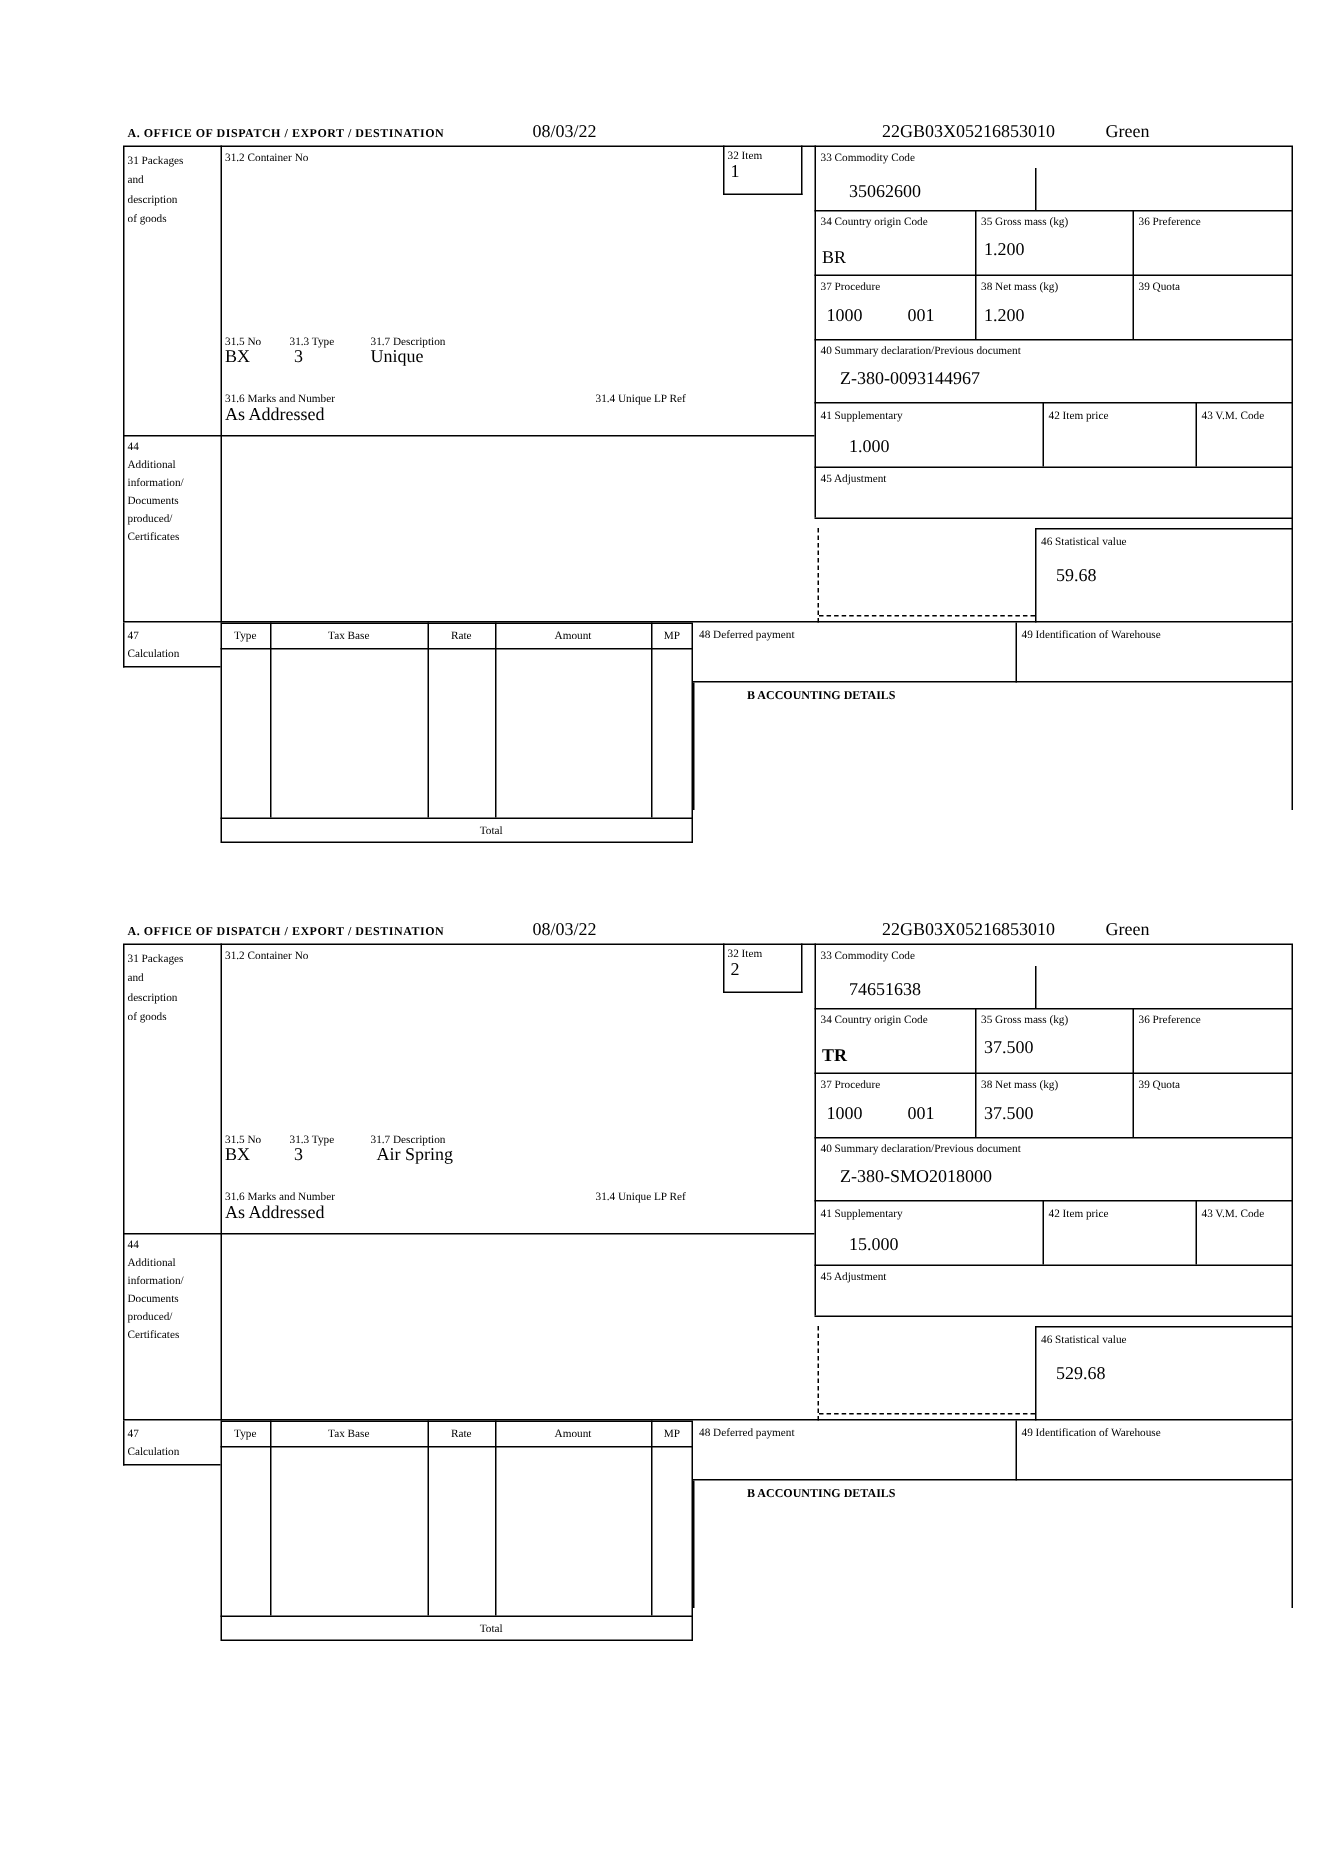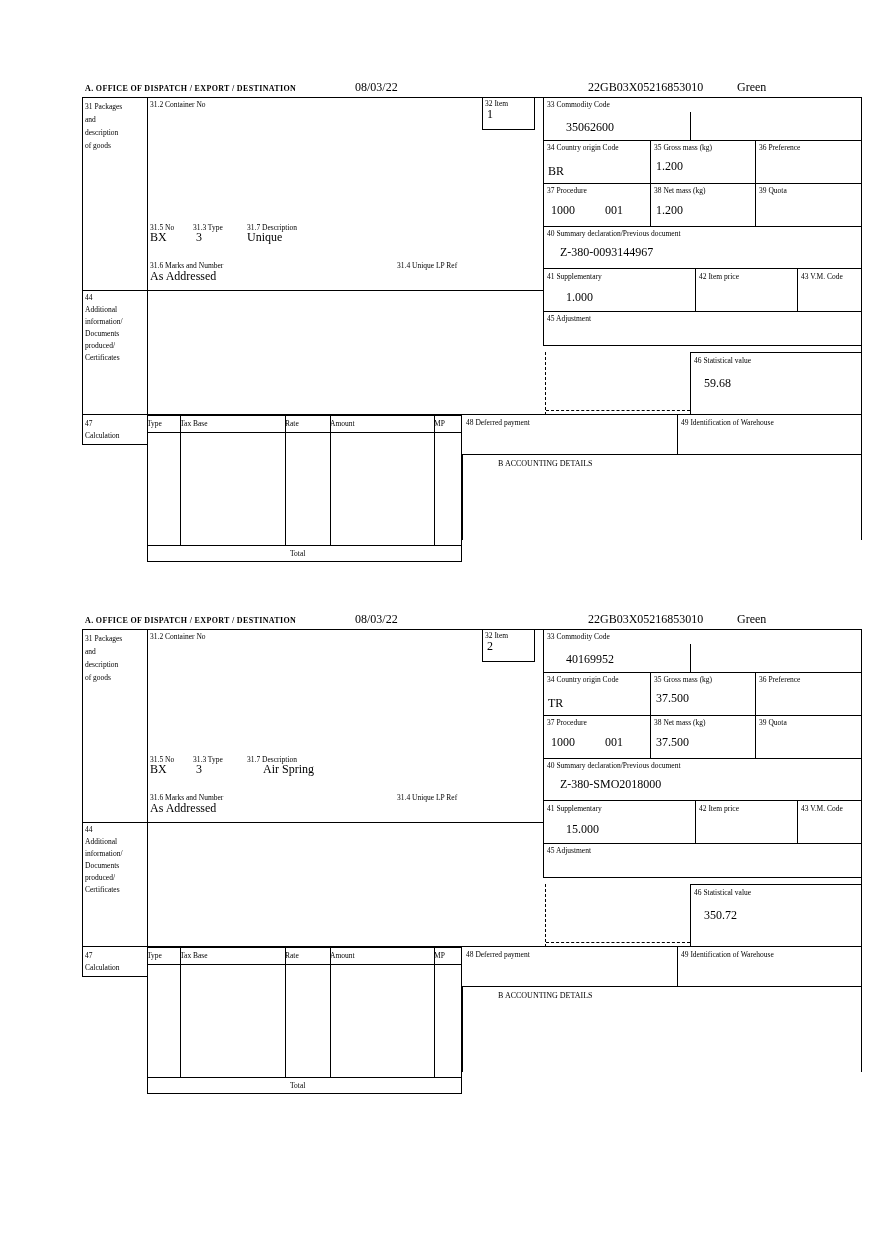--- a/index.html
+++ b/index.html
@@ -13,23 +13,23 @@
   .vdash{position:absolute;width:0;border-left:1px dashed #000;}
   .box{position:absolute;box-sizing:border-box;border:1px solid #000;}
   .b-lrb{position:absolute;box-sizing:border-box;border:1px solid #000;border-top:none;}
   .b-lb{position:absolute;box-sizing:border-box;border-left:1px solid #000;border-bottom:1px solid #000;}
   .b-rb{position:absolute;box-sizing:border-box;border-right:1px solid #000;border-bottom:1px solid #000;}
   .b-lt{position:absolute;box-sizing:border-box;border-left:1px solid #000;border-top:1px solid #000;}
   .b-lr{position:absolute;box-sizing:border-box;border-left:1px solid #000;border-right:1px solid #000;}
   .lbl{position:absolute;font-size:7.5px;white-space:nowrap;line-height:9px;}
   .val{position:absolute;font-size:12px;white-space:nowrap;line-height:13px;}
   .hdr{position:absolute;font-weight:bold;font-size:8px;letter-spacing:0.35px;white-space:nowrap;}
-  .bold{font-weight:normal;padding-left:32px;}
+  .bold{font-weight:bold;padding-left:32px;}
   .ml{font-size:7.5px;line-height:13px;}
-  .ctr{text-align:left;}
+  .ctr{text-align:center;}
 </style>
 </head>
 <body>
 
 <div class="sheet">
 
   <div class="section" style="top:80px;">
 
     <div class="hdr" style="left:85px;top:4px;">A.  OFFICE OF DISPATCH / EXPORT / DESTINATION</div>
     <div class="val" style="left:355px;top:1px;">08/03/22</div>
@@ -176,47 +176,47 @@
     </div>
 
     <div class="lbl" style="left:150px;top:20px;">31.2 Container No</div>
     <div class="lbl" style="left:485px;top:19px;">32 Item</div>
     <div class="val" style="left:487px;top:28px;">2</div>
     <div class="lbl" style="left:150px;top:143px;">31.5 No</div>
     <div class="lbl" style="left:193px;top:143px;">31.3 Type</div>
     <div class="lbl" style="left:247px;top:143px;">31.7 Description</div>
     <div class="val" style="left:150px;top:151px;">BX</div>
     <div class="val" style="left:196px;top:151px;">3</div>
-    <div class="val" style="left:263px;top:151px;">Air Spring</div>
+    <div class="val" style="left:251px;top:151px;">Air Spring</div>
     <div class="lbl" style="left:150px;top:181px;">31.6 Marks and Number</div>
     <div class="lbl" style="left:397px;top:181px;">31.4 Unique LP Ref</div>
     <div class="val" style="left:150px;top:190px;">As Addressed</div>
 
     <div class="lbl" style="left:547px;top:20px;">33 Commodity Code</div>
-    <div class="val" style="left:566px;top:41px;">40169952</div>
+    <div class="val" style="left:566px;top:41px;">74651638</div>
     <div class="lbl" style="left:547px;top:63px;">34 Country origin Code</div>
-    <div class="val" style="left:548px;top:85px;">TR</div>
+    <div class="val" style="left:548px;top:85px;font-weight:bold;">TR</div>
     <div class="lbl" style="left:654px;top:63px;">35 Gross mass (kg)</div>
     <div class="val" style="left:656px;top:80px;">37.500</div>
     <div class="lbl" style="left:759px;top:63px;">36 Preference</div>
     <div class="lbl" style="left:547px;top:106px;">37 Procedure</div>
     <div class="val" style="left:551px;top:124px;">1000</div>
     <div class="val" style="left:605px;top:124px;">001</div>
     <div class="lbl" style="left:654px;top:106px;">38 Net mass (kg)</div>
     <div class="val" style="left:656px;top:124px;">37.500</div>
     <div class="lbl" style="left:759px;top:106px;">39 Quota</div>
     <div class="lbl" style="left:547px;top:149px;">40 Summary declaration/Previous document</div>
     <div class="val" style="left:560px;top:166px;">Z-380-SMO2018000</div>
     <div class="lbl" style="left:547px;top:192px;">41 Supplementary</div>
     <div class="val" style="left:566px;top:211px;">15.000</div>
     <div class="lbl" style="left:699px;top:192px;">42 Item price</div>
     <div class="lbl" style="left:801px;top:192px;">43 V.M. Code</div>
     <div class="lbl" style="left:547px;top:234px;">45 Adjustment</div>
     <div class="lbl" style="left:694px;top:276px;">46 Statistical value</div>
-    <div class="val" style="left:704px;top:297px;">350.72</div>
+    <div class="val" style="left:704px;top:297px;">529.68</div>
 
     <div class="b-lb" style="left:82px;top:335px;width:65px;height:30px;"></div>
     <div class="a ml" style="left:85px;top:338px;line-height:12px;">
       <div>47</div>
       <div>Calculation</div>
     </div>
     <div class="box" style="left:147px;top:335px;width:315px;height:147px;"></div>
     <div class="hl" style="left:147px;top:352px;width:315px;"></div>
     <div class="hl" style="left:147px;top:465px;width:315px;"></div>
     <div class="vl" style="left:180px;top:335px;height:130px;"></div>

